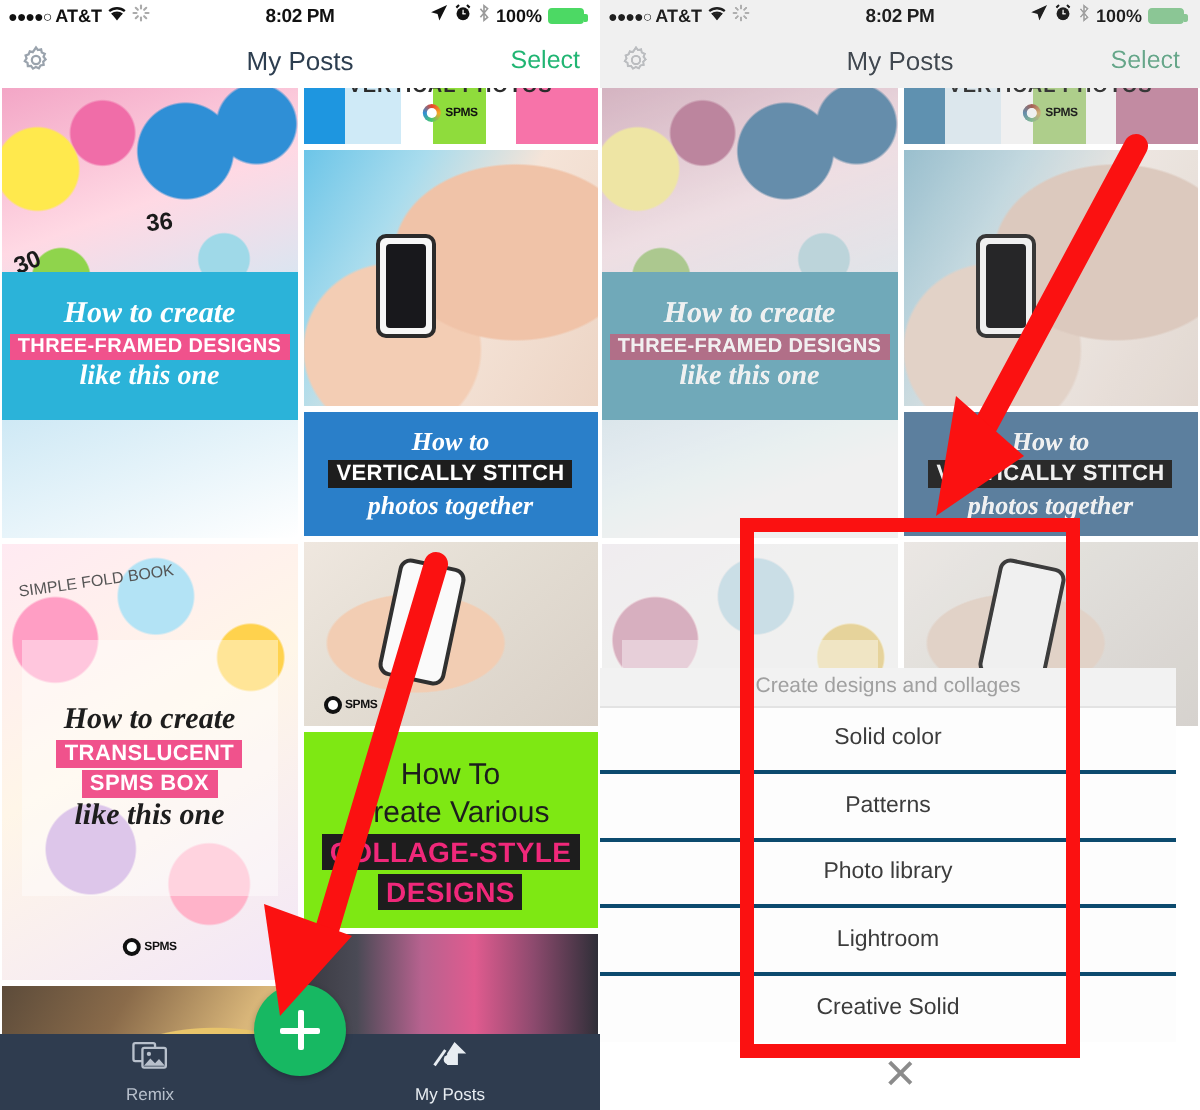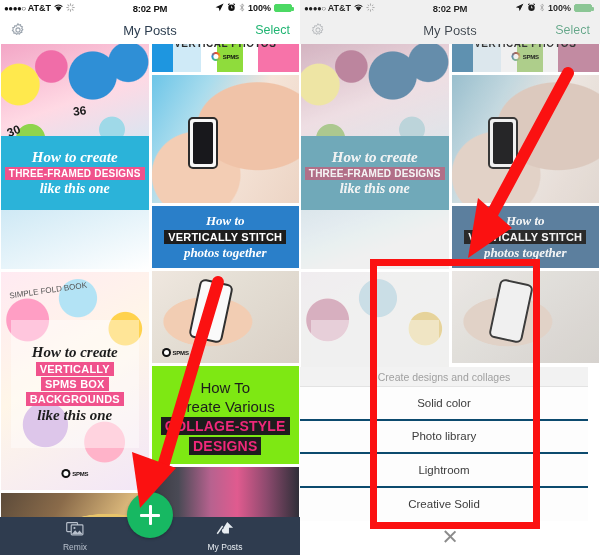--- a/index.html
+++ b/index.html
@@ -271,23 +271,22 @@
             <span class="script" style="font-size:14px">like this one</span>
           </div>
         </div>
 
         <div class="card" style="height:218px">
           <div class="bg-board2"></div>
           <div style="position:absolute;left:8px;top:14px;font-size:8px;color:#555;transform:rotate(-8deg)">SIMPLE FOLD BOOK</div>
           <div style="position:absolute;left:10px;right:10px;top:48px;bottom:42px;background:rgba(255,255,255,0.42)"></div>
           <div class="cap" style="top:56px;height:112px">
             <span class="script" style="font-size:15px;color:#1d1d1d">How to create</span>
-            <span class="hl" style="background:#f0528c;font-size:11px">VERTICALLY</span>
+            <span class="hl" style="background:#f0528c;font-size:11px">TRANSLUCENT</span>
             <span class="hl" style="background:#f0528c;font-size:11px">SPMS BOX</span>
-            <span class="hl" style="background:#f0528c;font-size:11px">BACKGROUNDS</span>
             <span class="script" style="font-size:15px;color:#1d1d1d">like this one</span>
           </div>
           <div class="spms" style="position:absolute;left:50%;transform:translateX(-50%);bottom:12px">
             <span class="spms-dot"></span>
             <span class="spms-txt">SPMS</span>
           </div>
         </div>
 
         <div class="card" style="height:70px">
           <div class="bg-drinks"></div>
@@ -486,20 +485,21 @@
         <div class="card" style="height:92px">
           <div class="bg-phone-hand"></div>
           <div style="position:absolute;left:42px;top:10px;width:34px;height:60px;background:#fafafa;border:2px solid #303030;border-radius:6px;transform:rotate(12deg)"></div>
         </div>
       </div>
     </div>
 
     <div class="sheet">
       <div class="sheet-head">Create designs and collages</div>
       <div class="sheet-item">Solid color</div>
+      <div class="sheet-item">Patterns</div>
       <div class="sheet-item">Photo library</div>
       <div class="sheet-item">Lightroom</div>
       <div class="sheet-item">Creative Solid</div>
     </div>
 
     <div class="sheet-close">
       <span class="xmark"></span>
     </div>
 
     <div class="anno">

